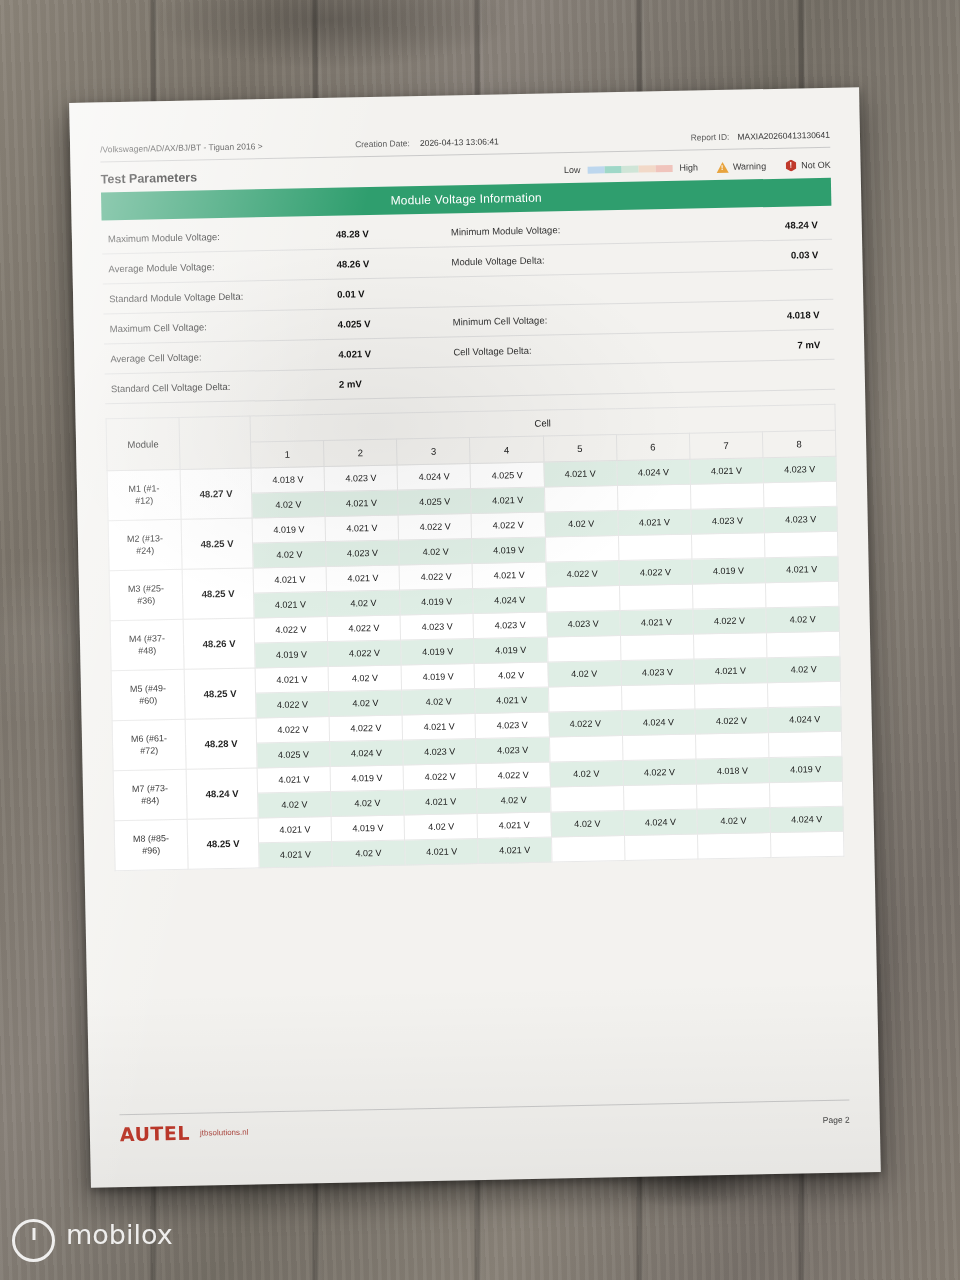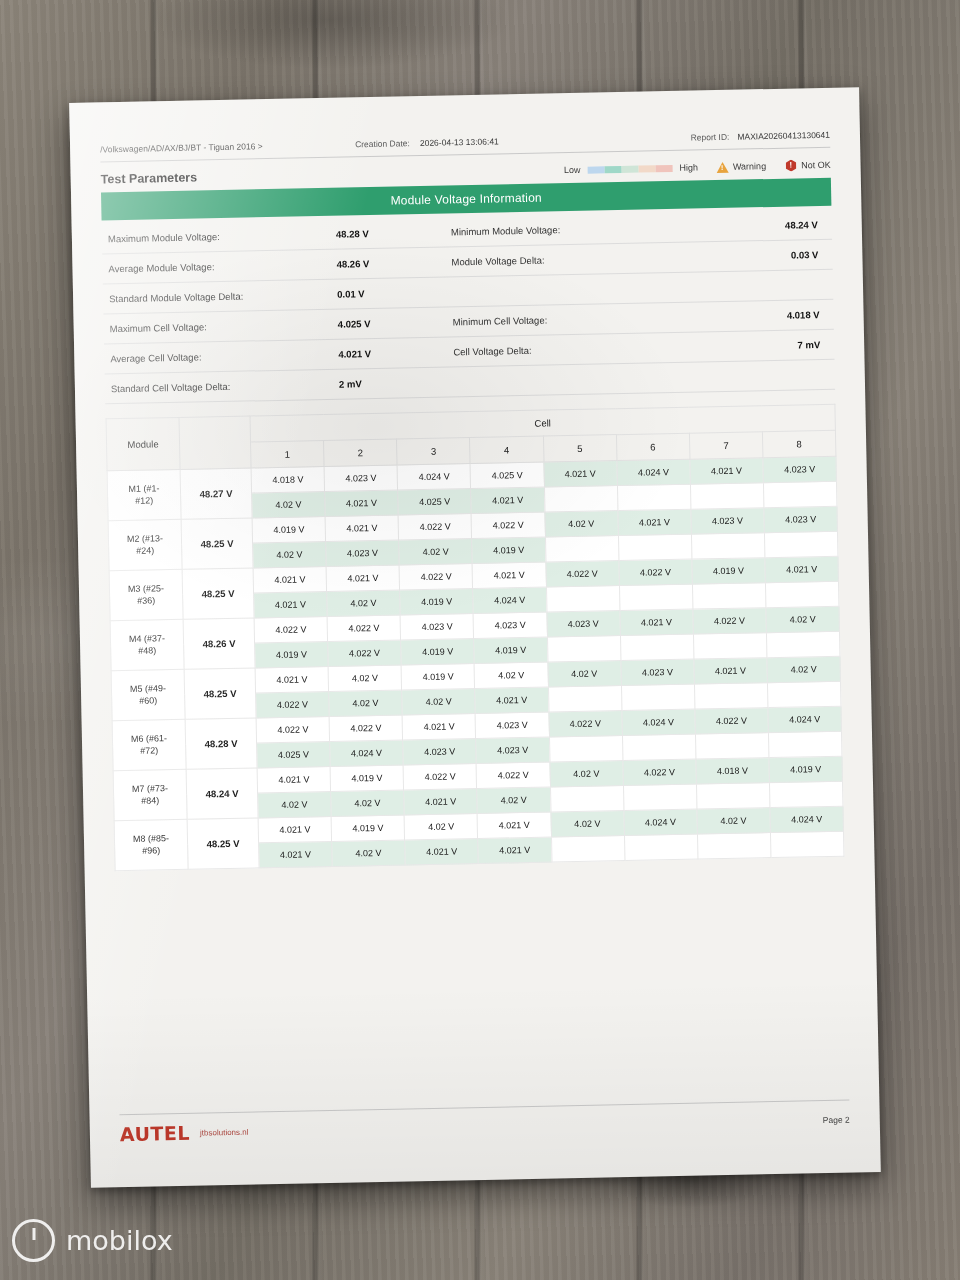--- a/index.html
+++ b/index.html
@@ -135,21 +135,21 @@
     border-top:1px solid #c9c9c9;padding-top:8px;
     display:flex;align-items:center;
   }
   .brand{font-size:19px;font-weight:bold;color:#c0392b;letter-spacing:.5px;font-family:"DejaVu Sans", sans-serif;}
   .siteurl{font-size:8px;color:#b04a42;margin-left:10px;}
   .pageno{margin-left:auto;font-size:8.5px;color:#444;}
 
   
   #wm{
     position:absolute;left:12px;bottom:18px;
-    display:flex;align-items:center;gap:11px;
+    display:flex;gap:11px;
     opacity:.88;
   }
   #wm .ring{
     width:37px;height:37px;border-radius:50%;
     border:3px solid #fff;position:relative;
   }
   #wm .ring:after{
     content:"";position:absolute;left:50%;top:6px;width:3px;height:12px;
     background:#fff;transform:translateX(-50%);
   }

